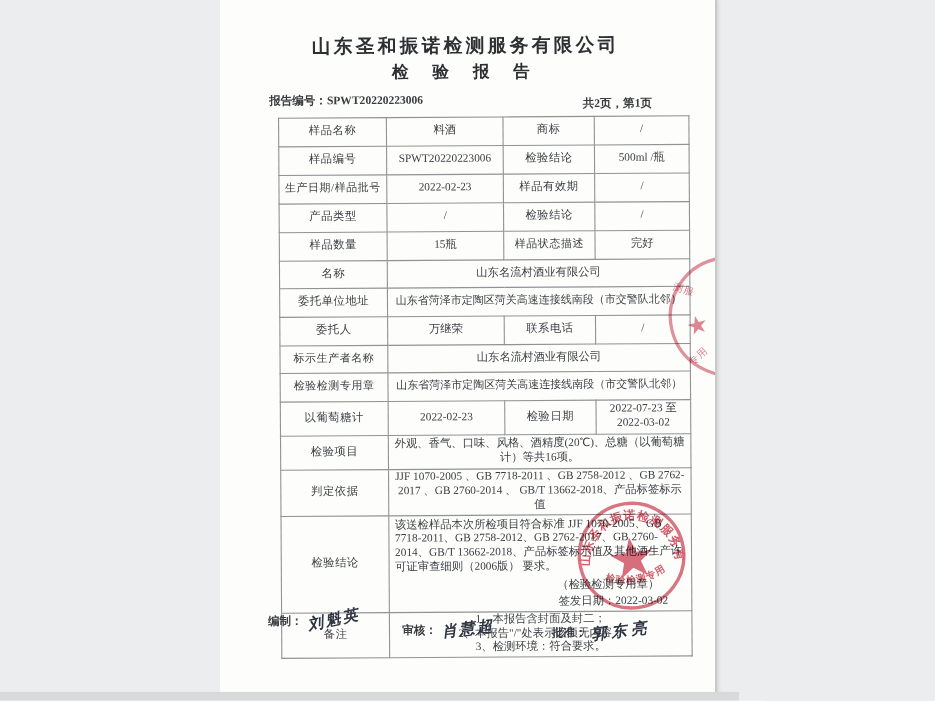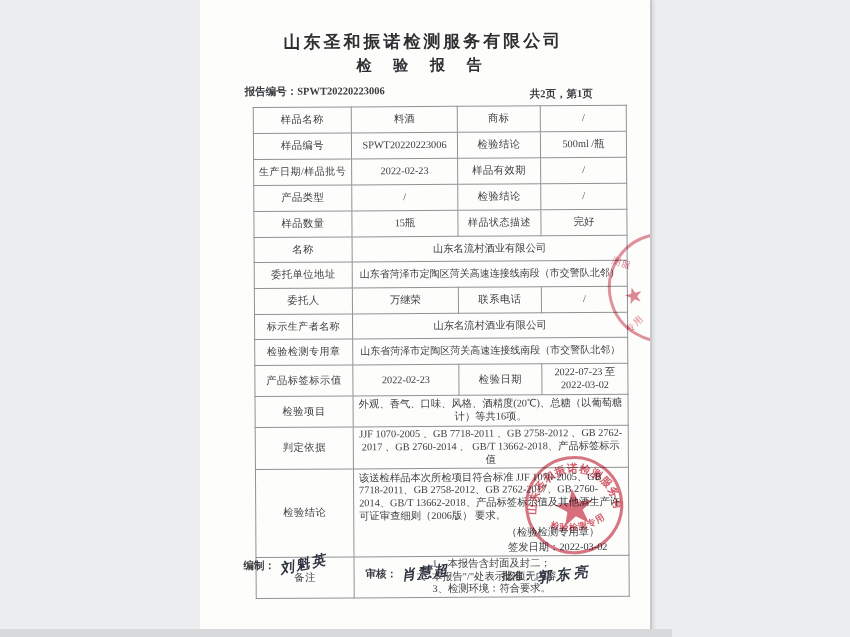--- a/index.html
+++ b/index.html
@@ -135,21 +135,21 @@
         </tr>
         <tr style="height:25px">
           <td class="lbl small2">标示生产者名称</td>
           <td colspan="3">山东名流村酒业有限公司</td>
         </tr>
         <tr style="height:26px">
           <td class="lbl small2">检验检测专用章</td>
           <td colspan="3" class="small2">山东省菏泽市定陶区菏关高速连接线南段（市交警队北邻）</td>
         </tr>
         <tr style="height:31px">
-          <td class="lbl">产品标签标示值</td>
+          <td class="lbl">以葡萄糖计</td>
           <td>2022-02-23</td>
           <td class="lbl">检验日期</td>
           <td>
             <span>2022-07-23 至</span><br>
             <span>2022-03-02</span>
           </td>
         </tr>
         <tr style="height:31px">
           <td class="lbl">检验项目</td>
           <td colspan="3" class="al">外观、香气、口味、风格、酒精度(20℃)、总糖（以葡萄糖计）等共16项。</td>

